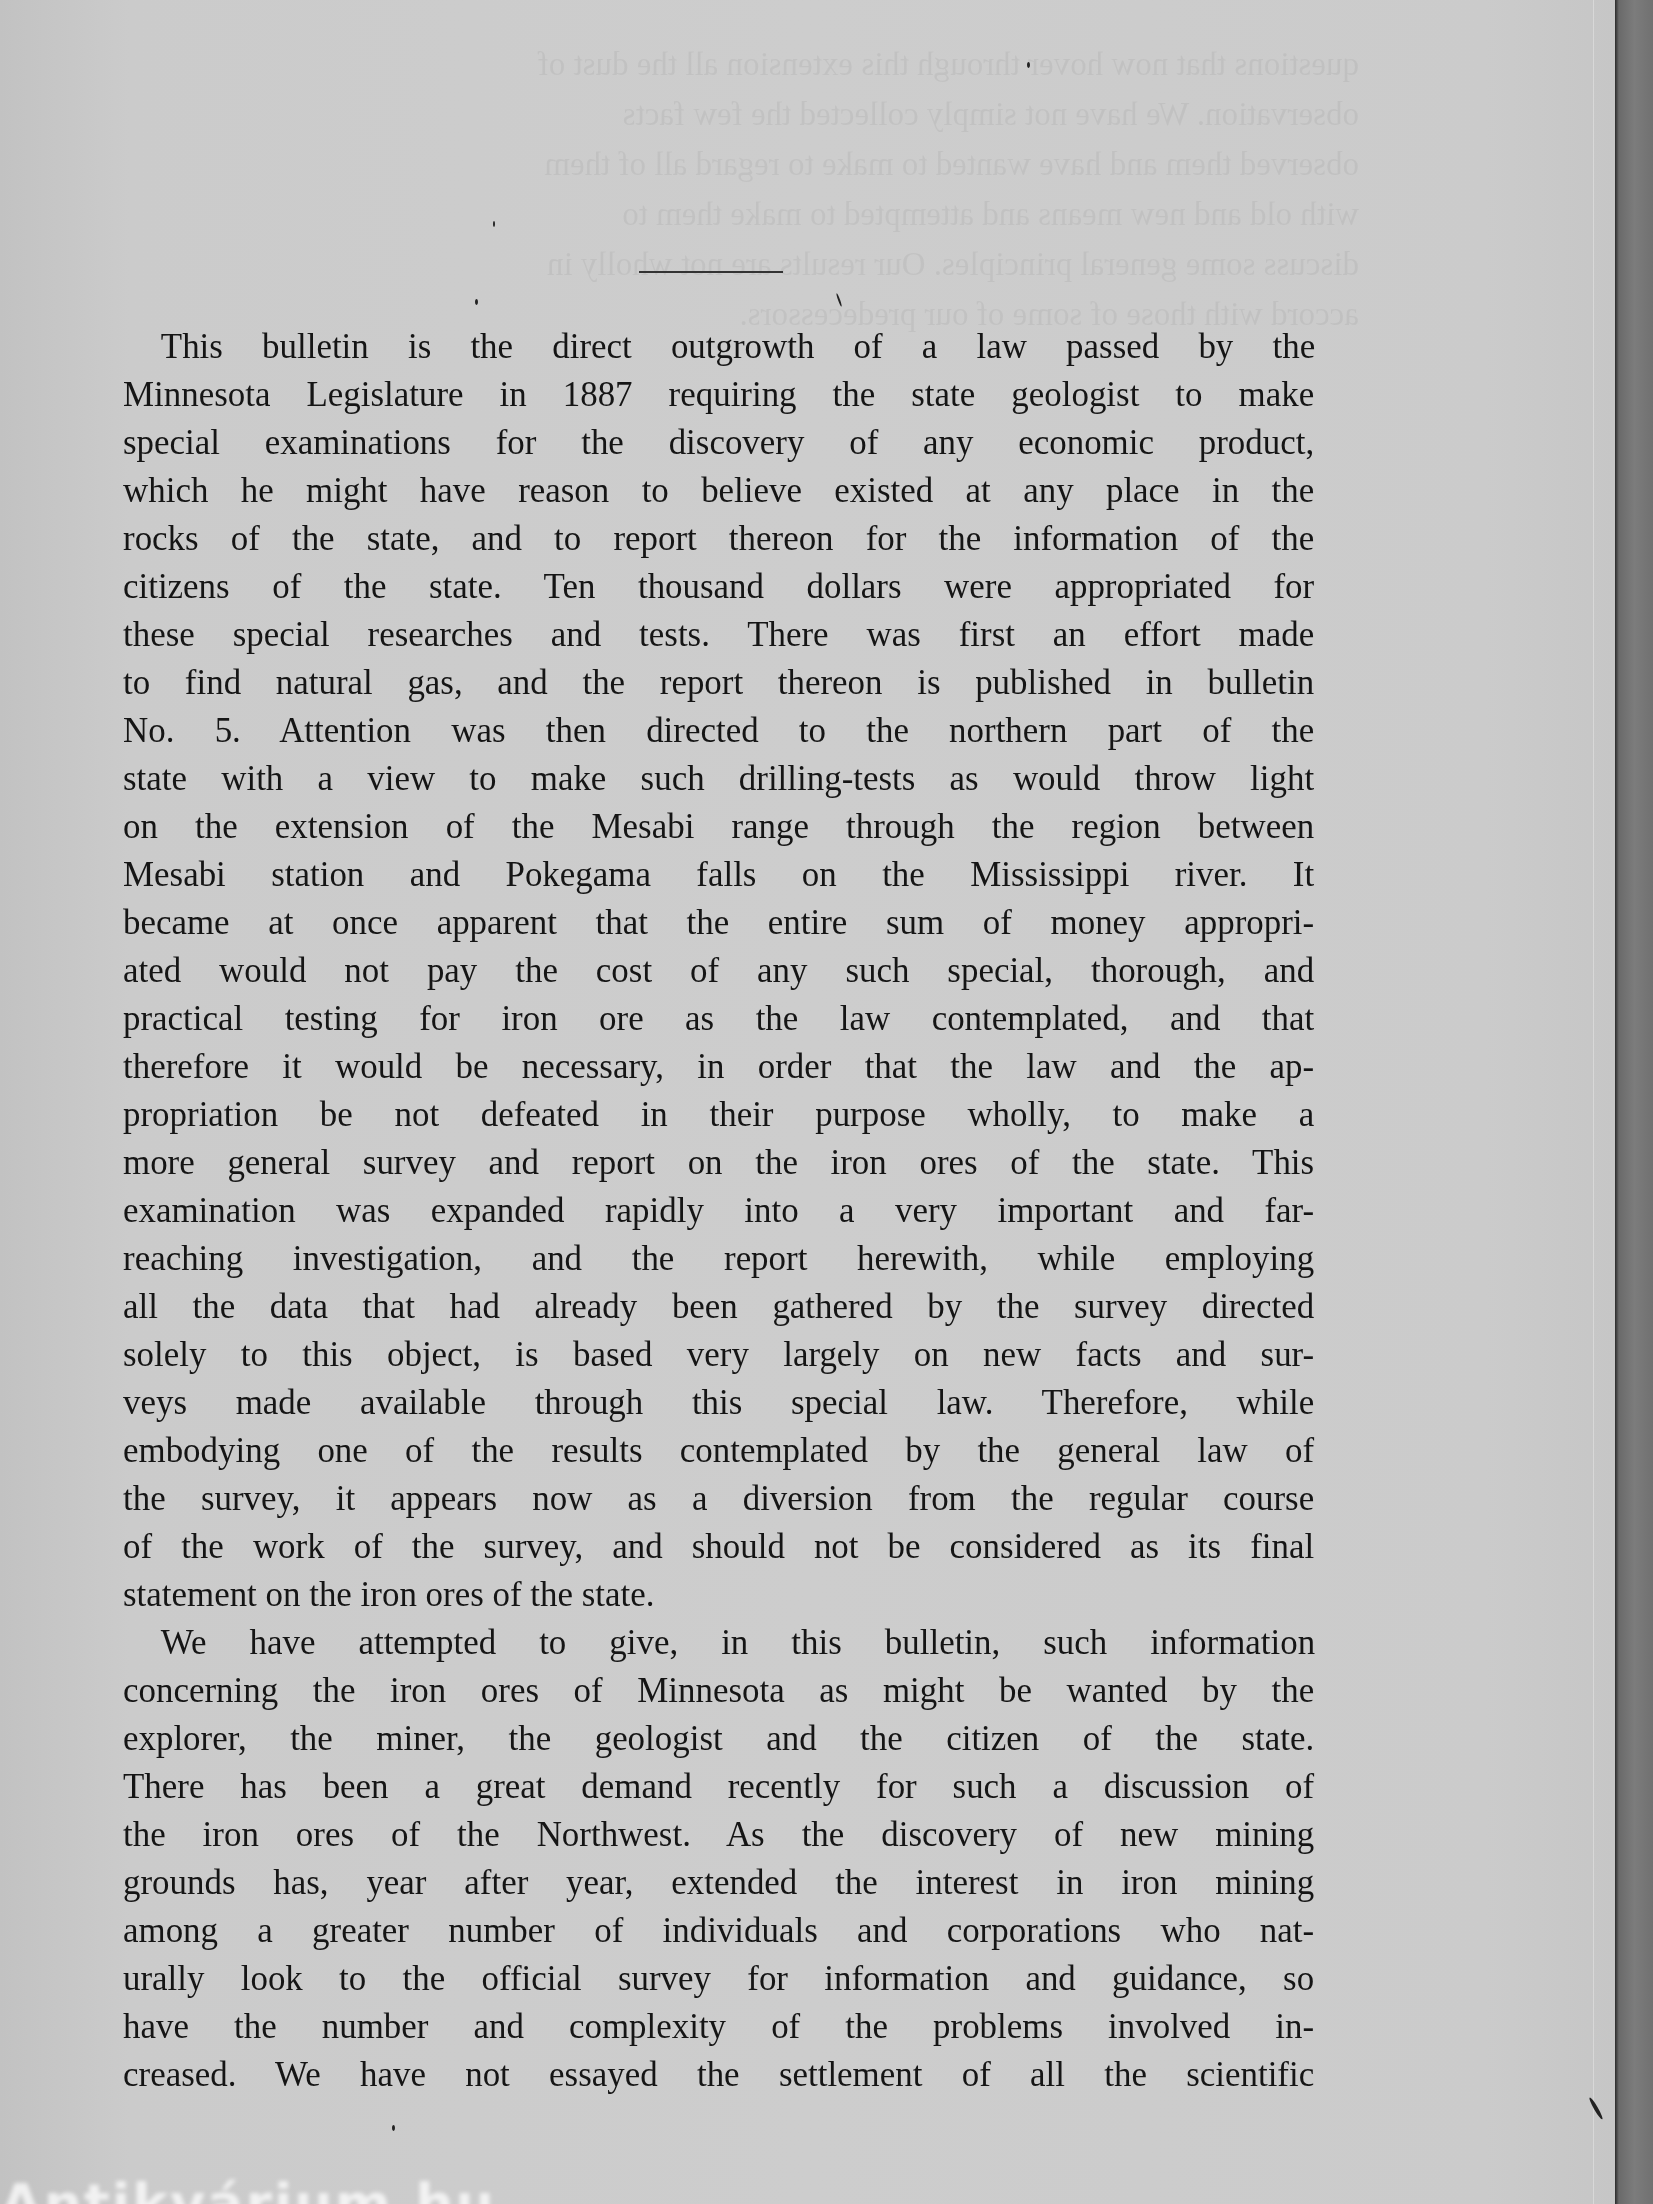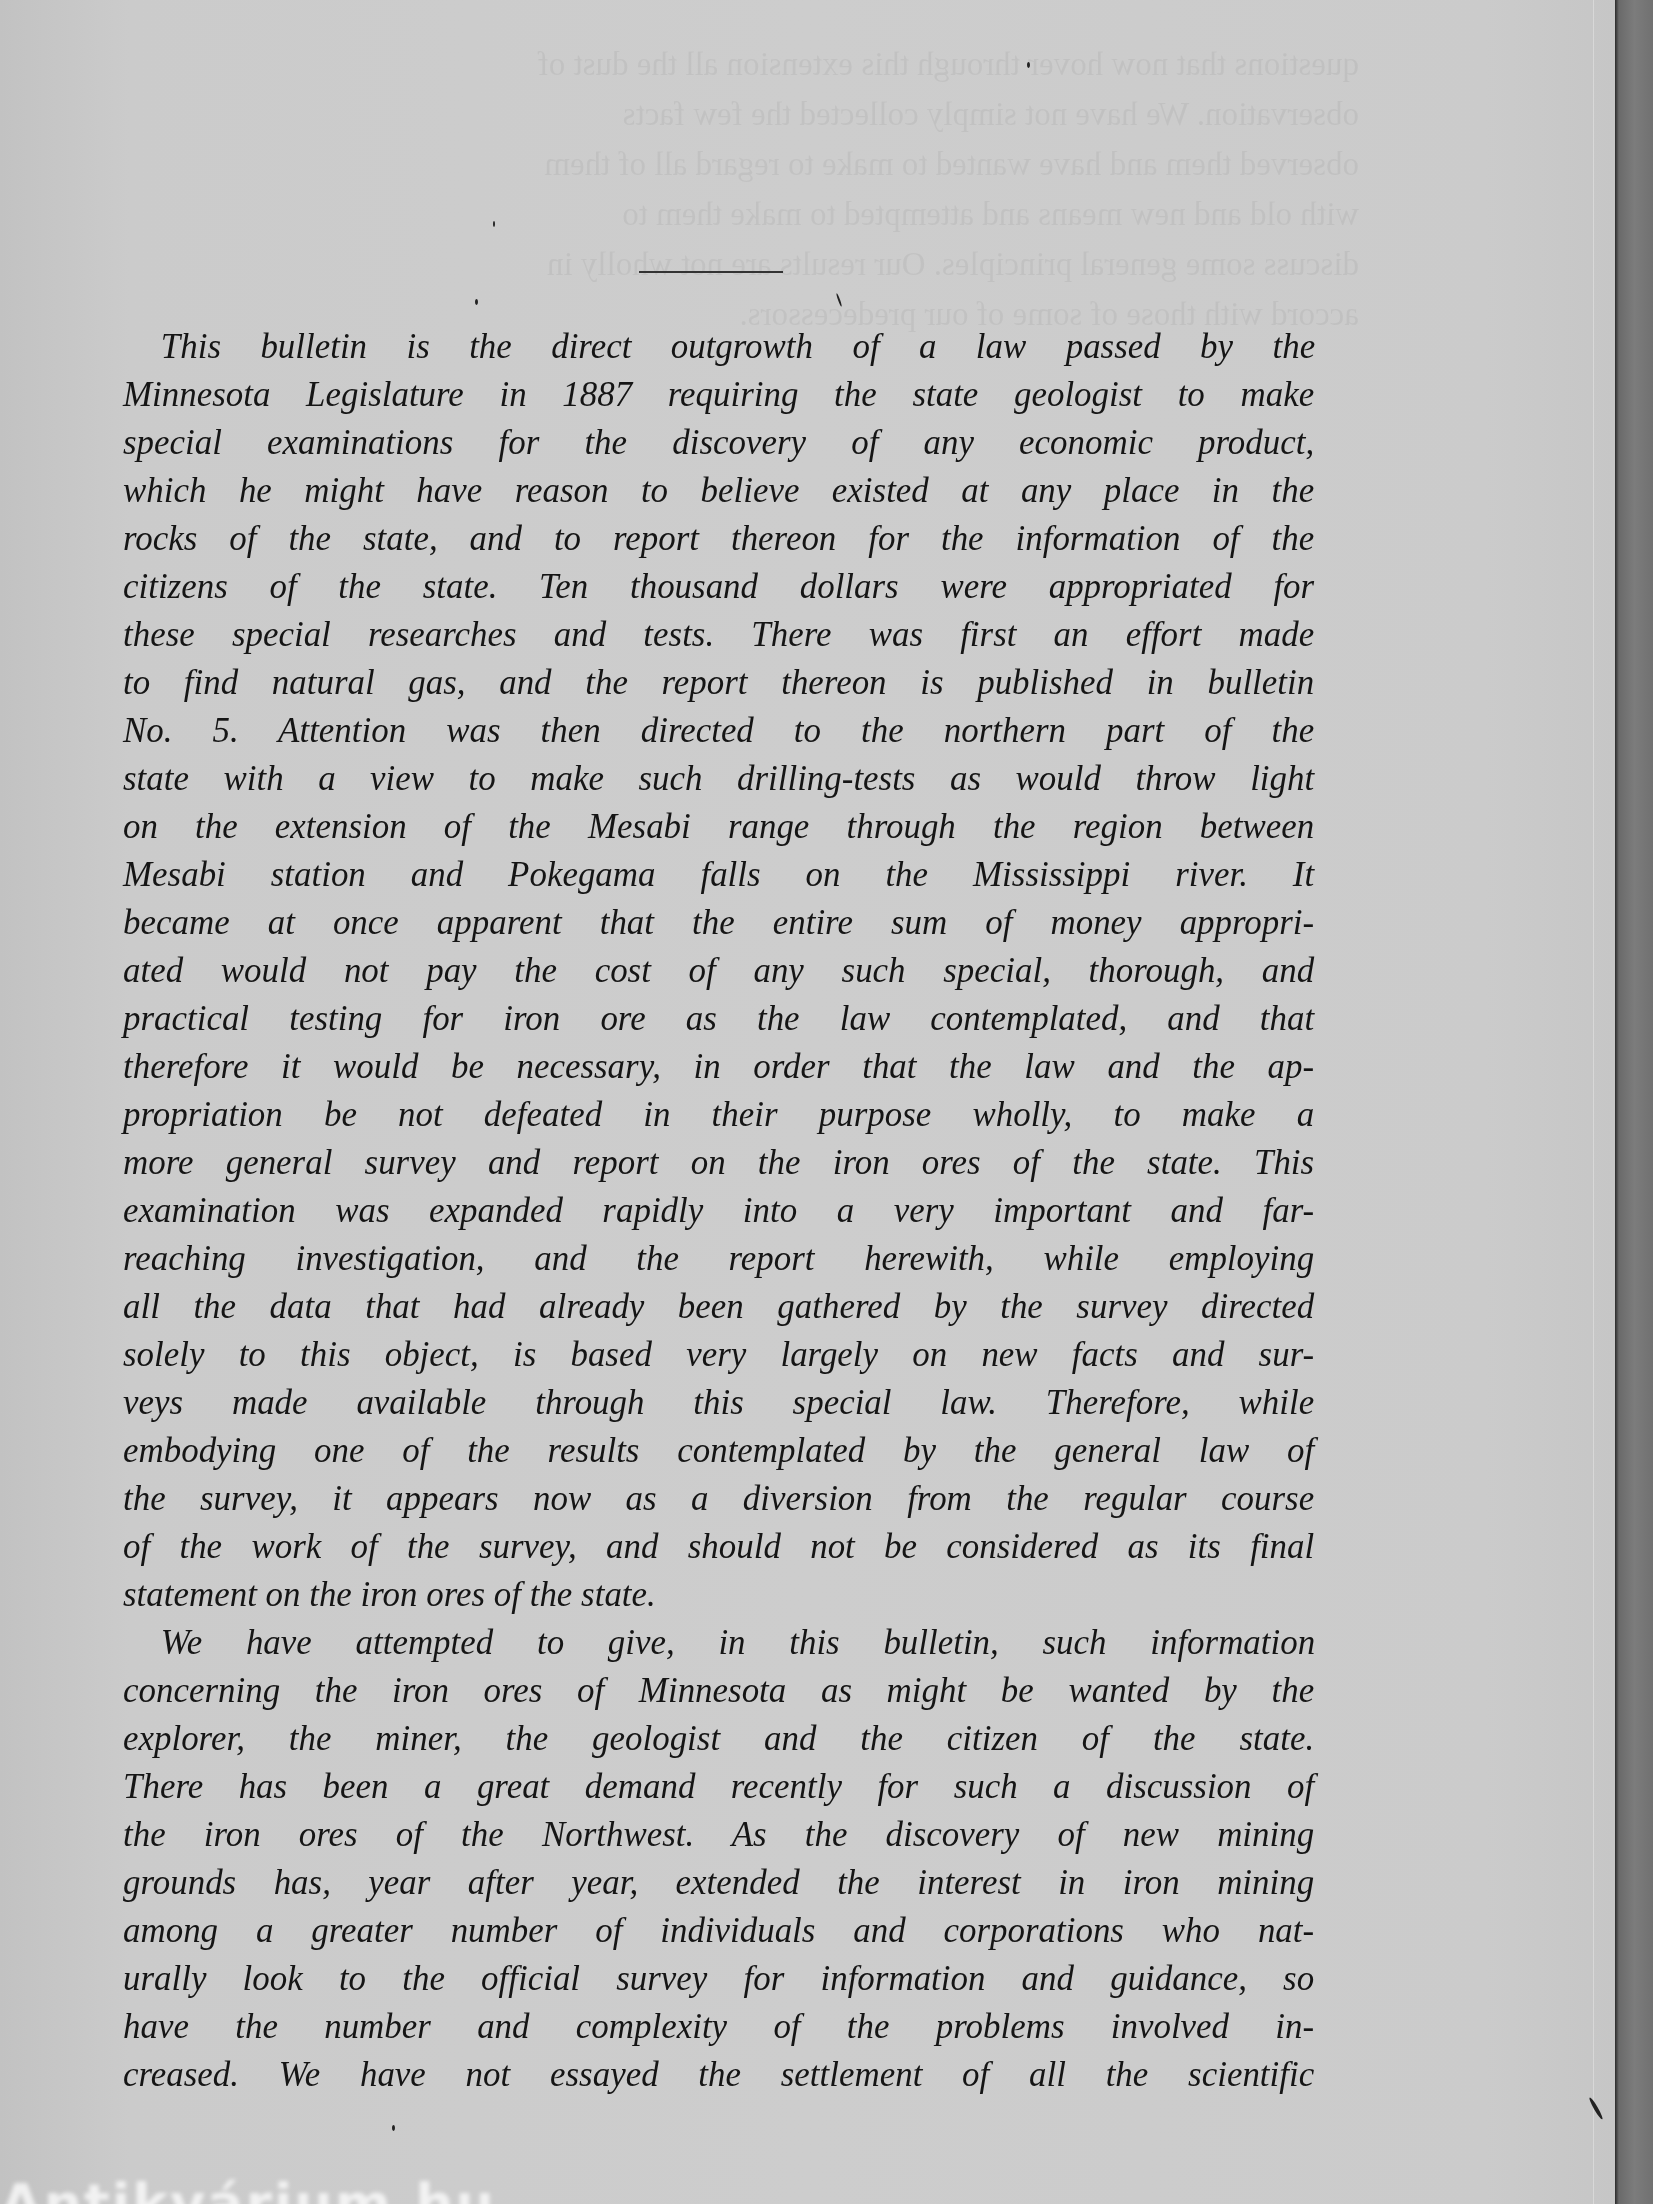--- a/index.html
+++ b/index.html
@@ -36,21 +36,20 @@
     color: #1b1b1b; transform: scaleY(1.05);
   }
   .rule {
     position: absolute; left: 639px; top: 271px; width: 144px; height: 1.9px;
     background: #333;
   }
   .body-text {
     position: absolute; left: 123px; top: 322px; width: 1192px;
     font-family: "Liberation Serif", serif; font-size: 36px; line-height: 48px;
     color: #151515;
-    font-style: italic;
   }
   .line {
     display: block; white-space: nowrap; text-align: justify; text-align-last: justify;
     height: 48px; transform: scaleX(0.97); transform-origin: left center; width: 1228px;
   }
   .line.indent { padding-left: 39px; width: 1190px; }
   .line.last { text-align-last: left; }
   .watermark {
     position: absolute; left: 0px; top: 2172px; font-family: "DejaVu Sans", sans-serif;
     font-size: 54px; font-weight: bold; color: rgba(255,255,255,0.75);

